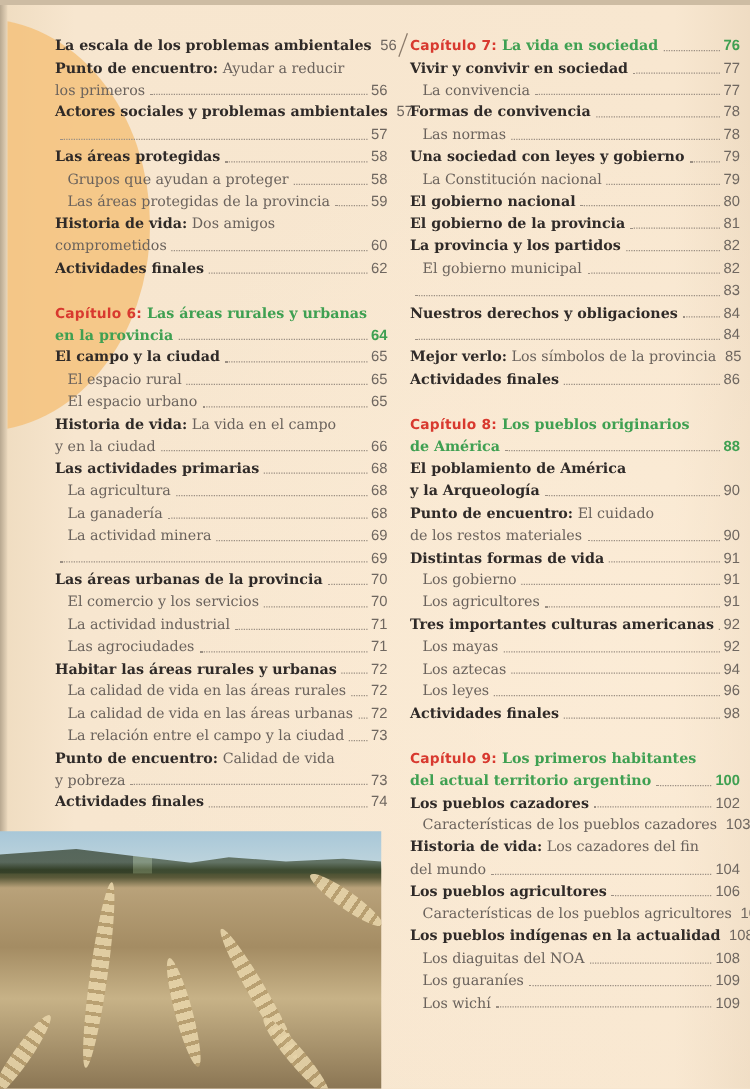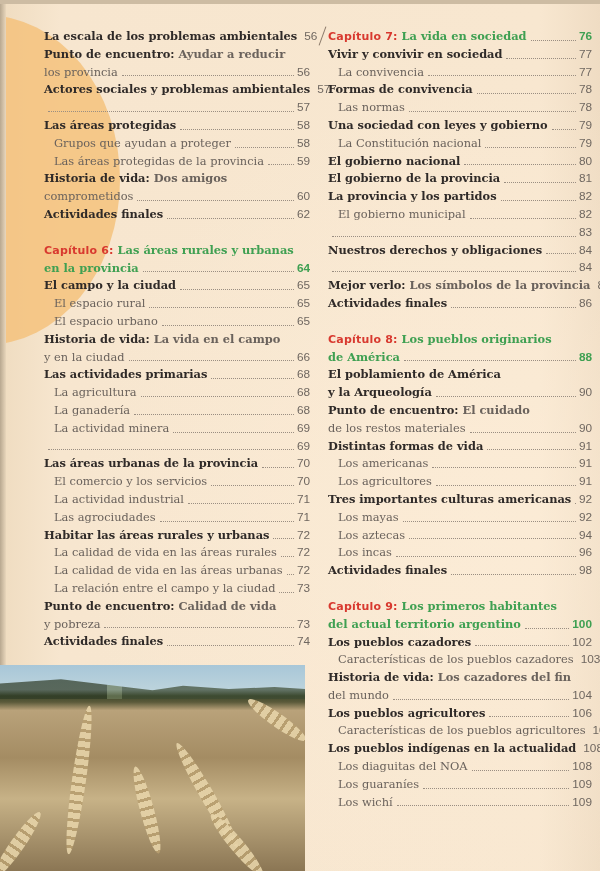--- a/index.html
+++ b/index.html
@@ -36,21 +36,21 @@
   .row .t { flex:0 0 auto; }
   .row .dots {
     flex:1 1 auto; border-bottom:1px dotted #9a8e82; margin:0 3px 5px 4px; height:0;
   }
   .row .pg { flex:0 0 auto; color:#6f6760; font-family:"Liberation Sans", sans-serif; font-size:11.8px; }
   .row.bold .t { font-weight:bold; color:#2f2a28; }
   .row.sub .t { padding-left:10px; color:#6a625c; }
   .row.plain .t { color:#6a625c; }
   .row.chap .t, .row.chap .pg { color:#3fa052; font-weight:bold; }
   .chap-label { color:#d8392f; font-family:"DejaVu Sans", sans-serif; font-weight:bold; font-size:11px; letter-spacing:0.2px; }
-  .normal { font-weight:bold; color:#6a625c; }
+  .normal { font-weight:normal; color:#6a625c; }
   .gap { height:18px; }
   .photo {
     position:absolute; left:0; top:665px; width:305px; height:206px; overflow:hidden;
     background:linear-gradient(180deg,#a8c7d8 0%,#bcd3dc 12%,#3f4a2c 15%,#5b5a3a 18%,#b9a27a 22%,#a48c63 45%,#c7b287 65%,#8b7654 100%);
   }
   .photo .tree {
     position:absolute; top:12px; left:0; width:305px; height:22px;
     background:linear-gradient(90deg,#2e3a25 0 35%, #6b7a5a 35% 40%, #3c4a32 40% 100%);
     opacity:0.7; clip-path:polygon(0 30%,20% 10%,35% 35%,50% 60%,60% 40%,75% 55%,90% 45%,100% 55%,100% 100%,0 100%);
   }
@@ -73,21 +73,21 @@
 <div class="col col-left" id="left">
     <div class="row bold">
       <span class="t">La escala de los problemas ambientales</span>
       <span class="dots"></span>
       <span class="pg">56</span>
     </div>
     <div class="row bold">
       <span class="t"><span>Punto de encuentro:</span><span class="normal"> Ayudar a reducir</span></span>
     </div>
     <div class="row plain">
-      <span class="t">los provincia</span>
+      <span class="t">los primeros</span>
       <span class="dots"></span>
       <span class="pg">56</span>
     </div>
     <div class="row bold">
       <span class="t">Actores sociales y problemas ambientales</span>
       <span class="dots"></span>
       <span class="pg">57</span>
     </div>
     <div class="row sub">
       <span class="dots"></span>
@@ -334,21 +334,21 @@
       <span class="t">de los restos materiales</span>
       <span class="dots"></span>
       <span class="pg">90</span>
     </div>
     <div class="row bold">
       <span class="t">Distintas formas de vida</span>
       <span class="dots"></span>
       <span class="pg">91</span>
     </div>
     <div class="row sub">
-      <span class="t">Los americanas</span>
+      <span class="t">Los gobierno</span>
       <span class="dots"></span>
       <span class="pg">91</span>
     </div>
     <div class="row sub">
       <span class="t">Los agricultores</span>
       <span class="dots"></span>
       <span class="pg">91</span>
     </div>
     <div class="row bold">
       <span class="t">Tres importantes culturas americanas</span>
@@ -359,21 +359,21 @@
       <span class="t">Los mayas</span>
       <span class="dots"></span>
       <span class="pg">92</span>
     </div>
     <div class="row sub">
       <span class="t">Los aztecas</span>
       <span class="dots"></span>
       <span class="pg">94</span>
     </div>
     <div class="row sub">
-      <span class="t">Los incas</span>
+      <span class="t">Los leyes</span>
       <span class="dots"></span>
       <span class="pg">96</span>
     </div>
     <div class="row bold">
       <span class="t">Actividades finales</span>
       <span class="dots"></span>
       <span class="pg">98</span>
     </div>
     <div class="gap"></div>
     <div class="row chap">

